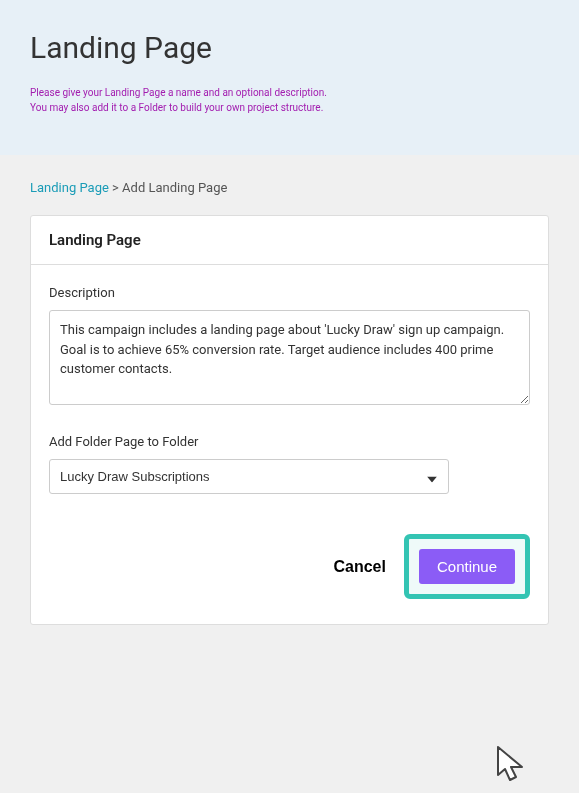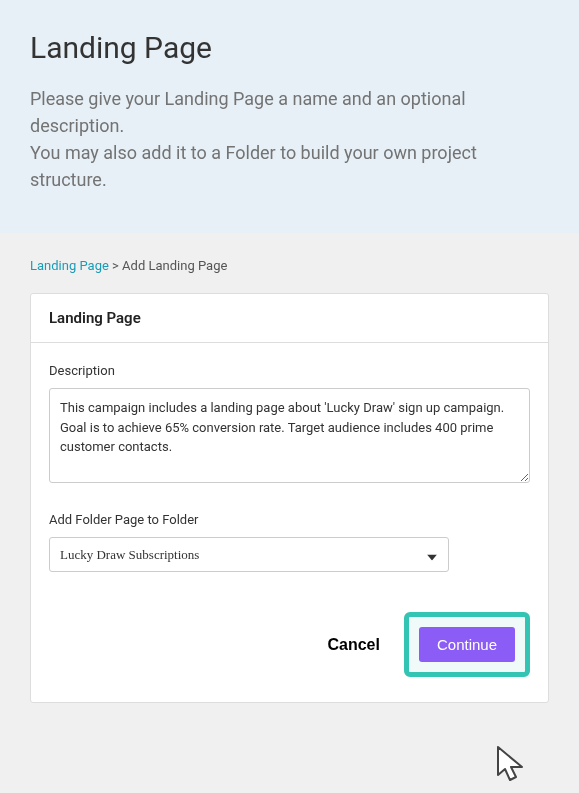--- a/index.html
+++ b/index.html
@@ -18,22 +18,22 @@
       background: #e7f0f7;
       padding: 30px 30px 40px 30px;
     }
     .header h1 {
       font-size: 30px;
       font-weight: 400;
       color: #333;
       margin-bottom: 20px;
     }
     .header p {
-      font-size: 18px;
-      color: #737373;
+      font-size: 10px;
+      color: #a21caf;
       line-height: 1.5;
     }
     .content {
       padding: 25px 30px 30px 30px;
     }
     .breadcrumb {
       font-size: 13px;
       color: #555;
       margin-bottom: 20px;
     }
@@ -87,34 +87,34 @@
       width: 100%;
       border: 1px solid #ccc;
       border-radius: 3px;
       padding: 9px 30px 9px 10px;
       font-size: 13px;
       color: #333;
       background: #fff;
       appearance: none;
       -webkit-appearance: none;
       cursor: pointer;
-      font-family: Liberation Serif, serif;
+      font-family: Liberation Sans, sans-serif;
     }
     .select-caret {
       position: absolute;
       right: 12px;
       top: 50%;
       transform: translateY(-50%);
       pointer-events: none;
     }
     .btn-row {
       display: flex;
       justify-content: flex-end;
       align-items: center;
-      gap: 24px;
+      gap: 18px;
       margin-top: 40px;
     }
     .btn-cancel {
       background: none;
       border: none;
       font-size: 16px;
       font-weight: 600;
       color: #000;
       cursor: pointer;
     }

